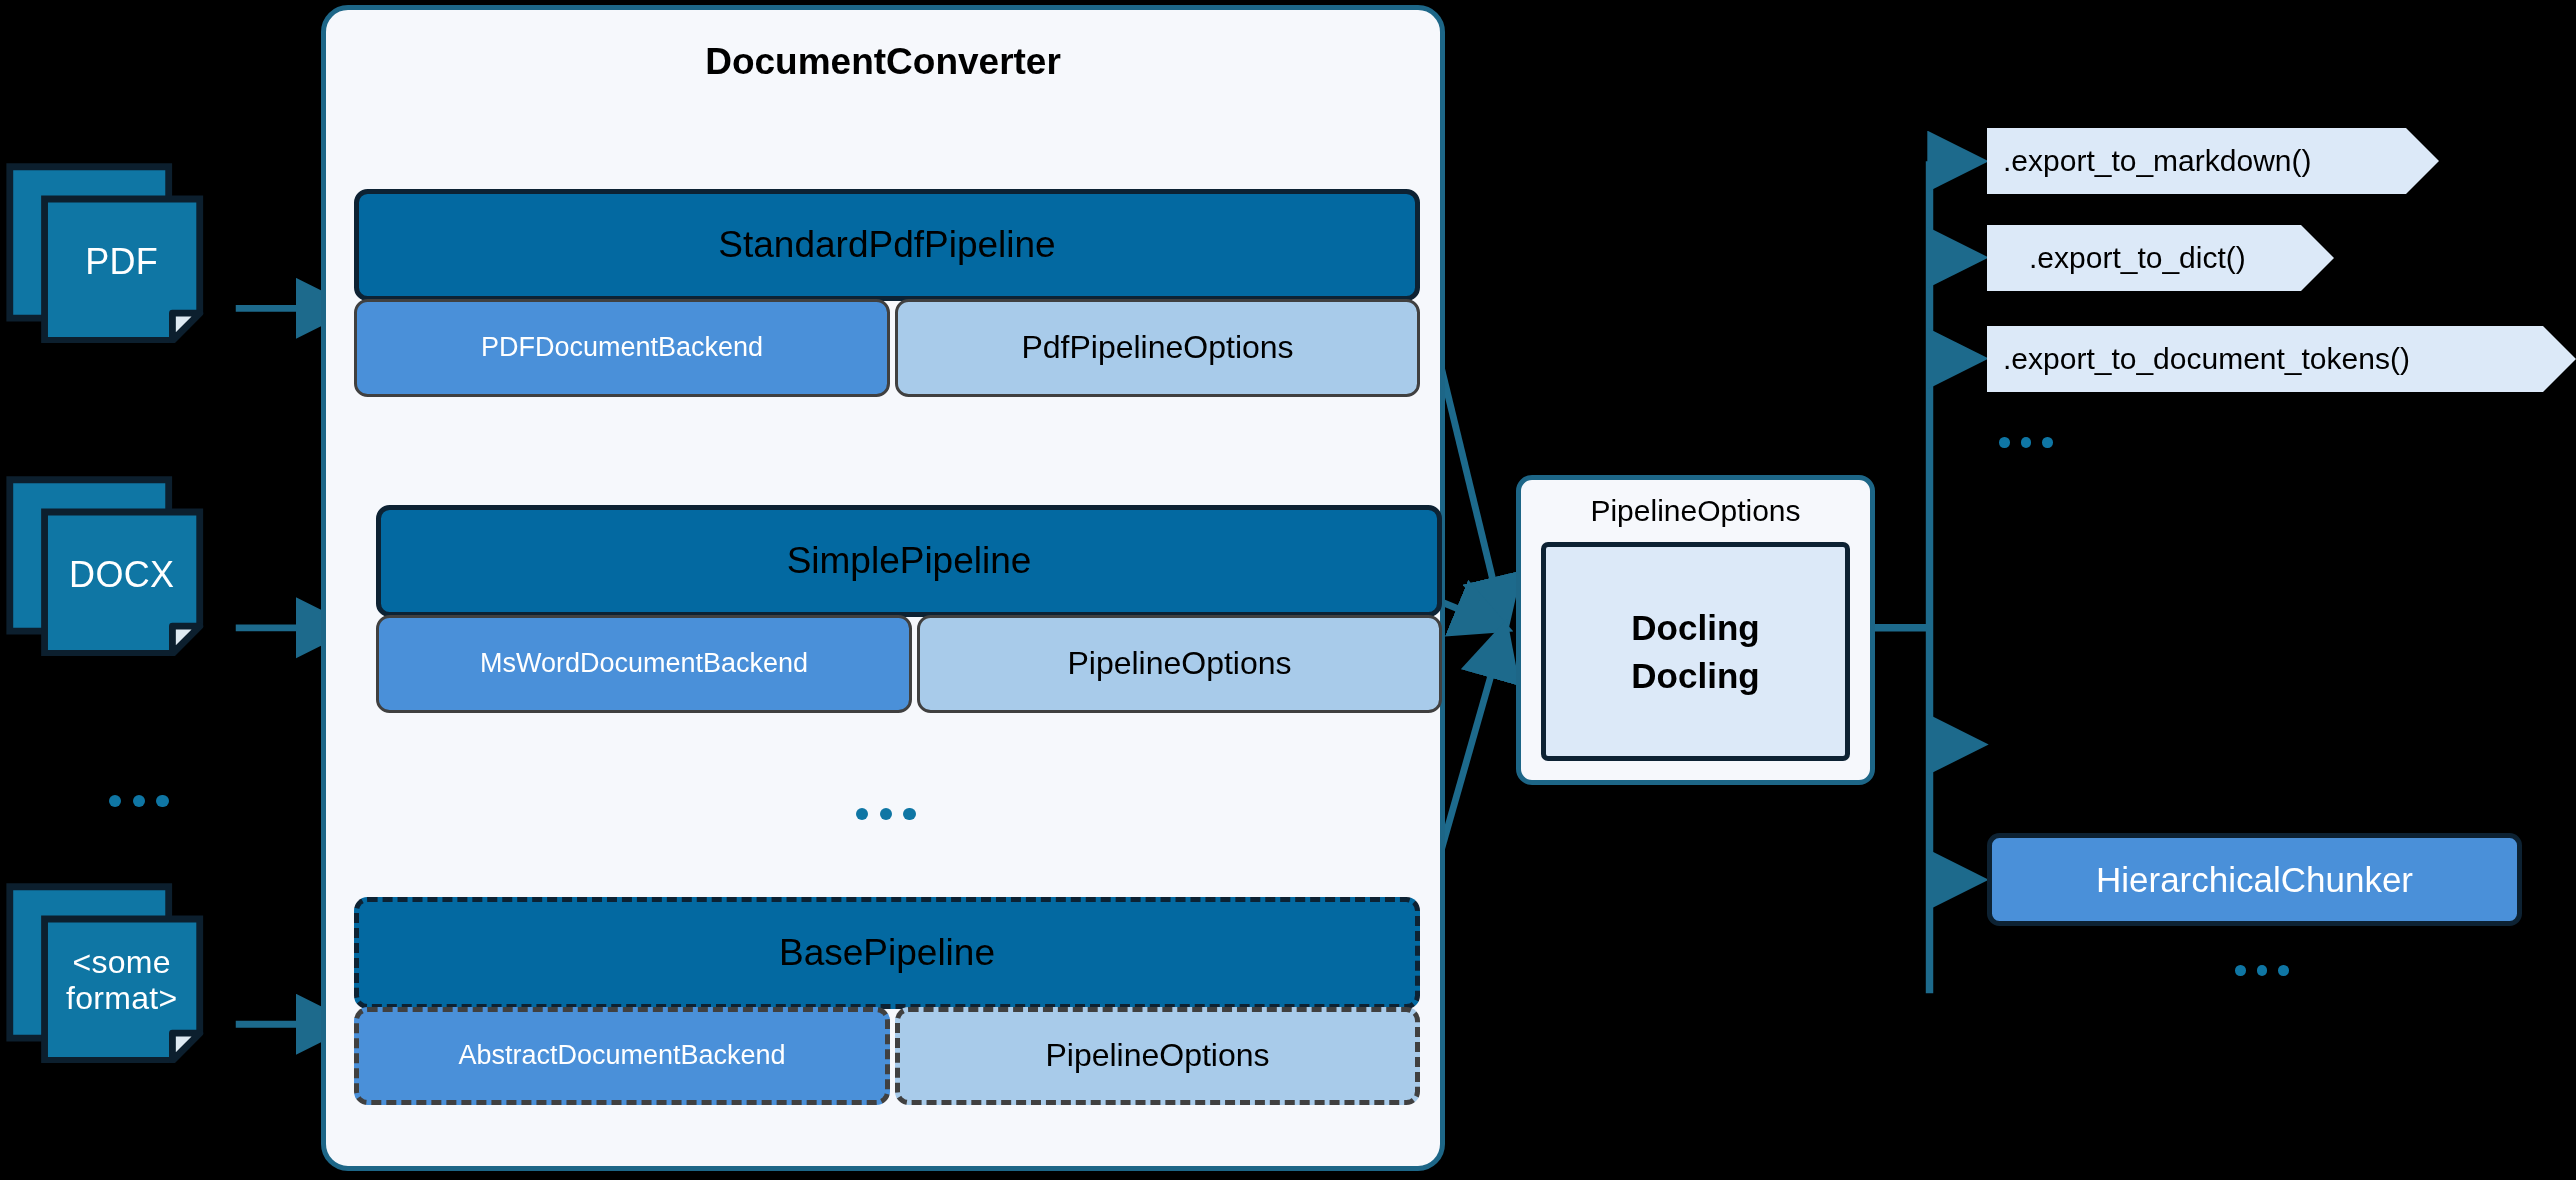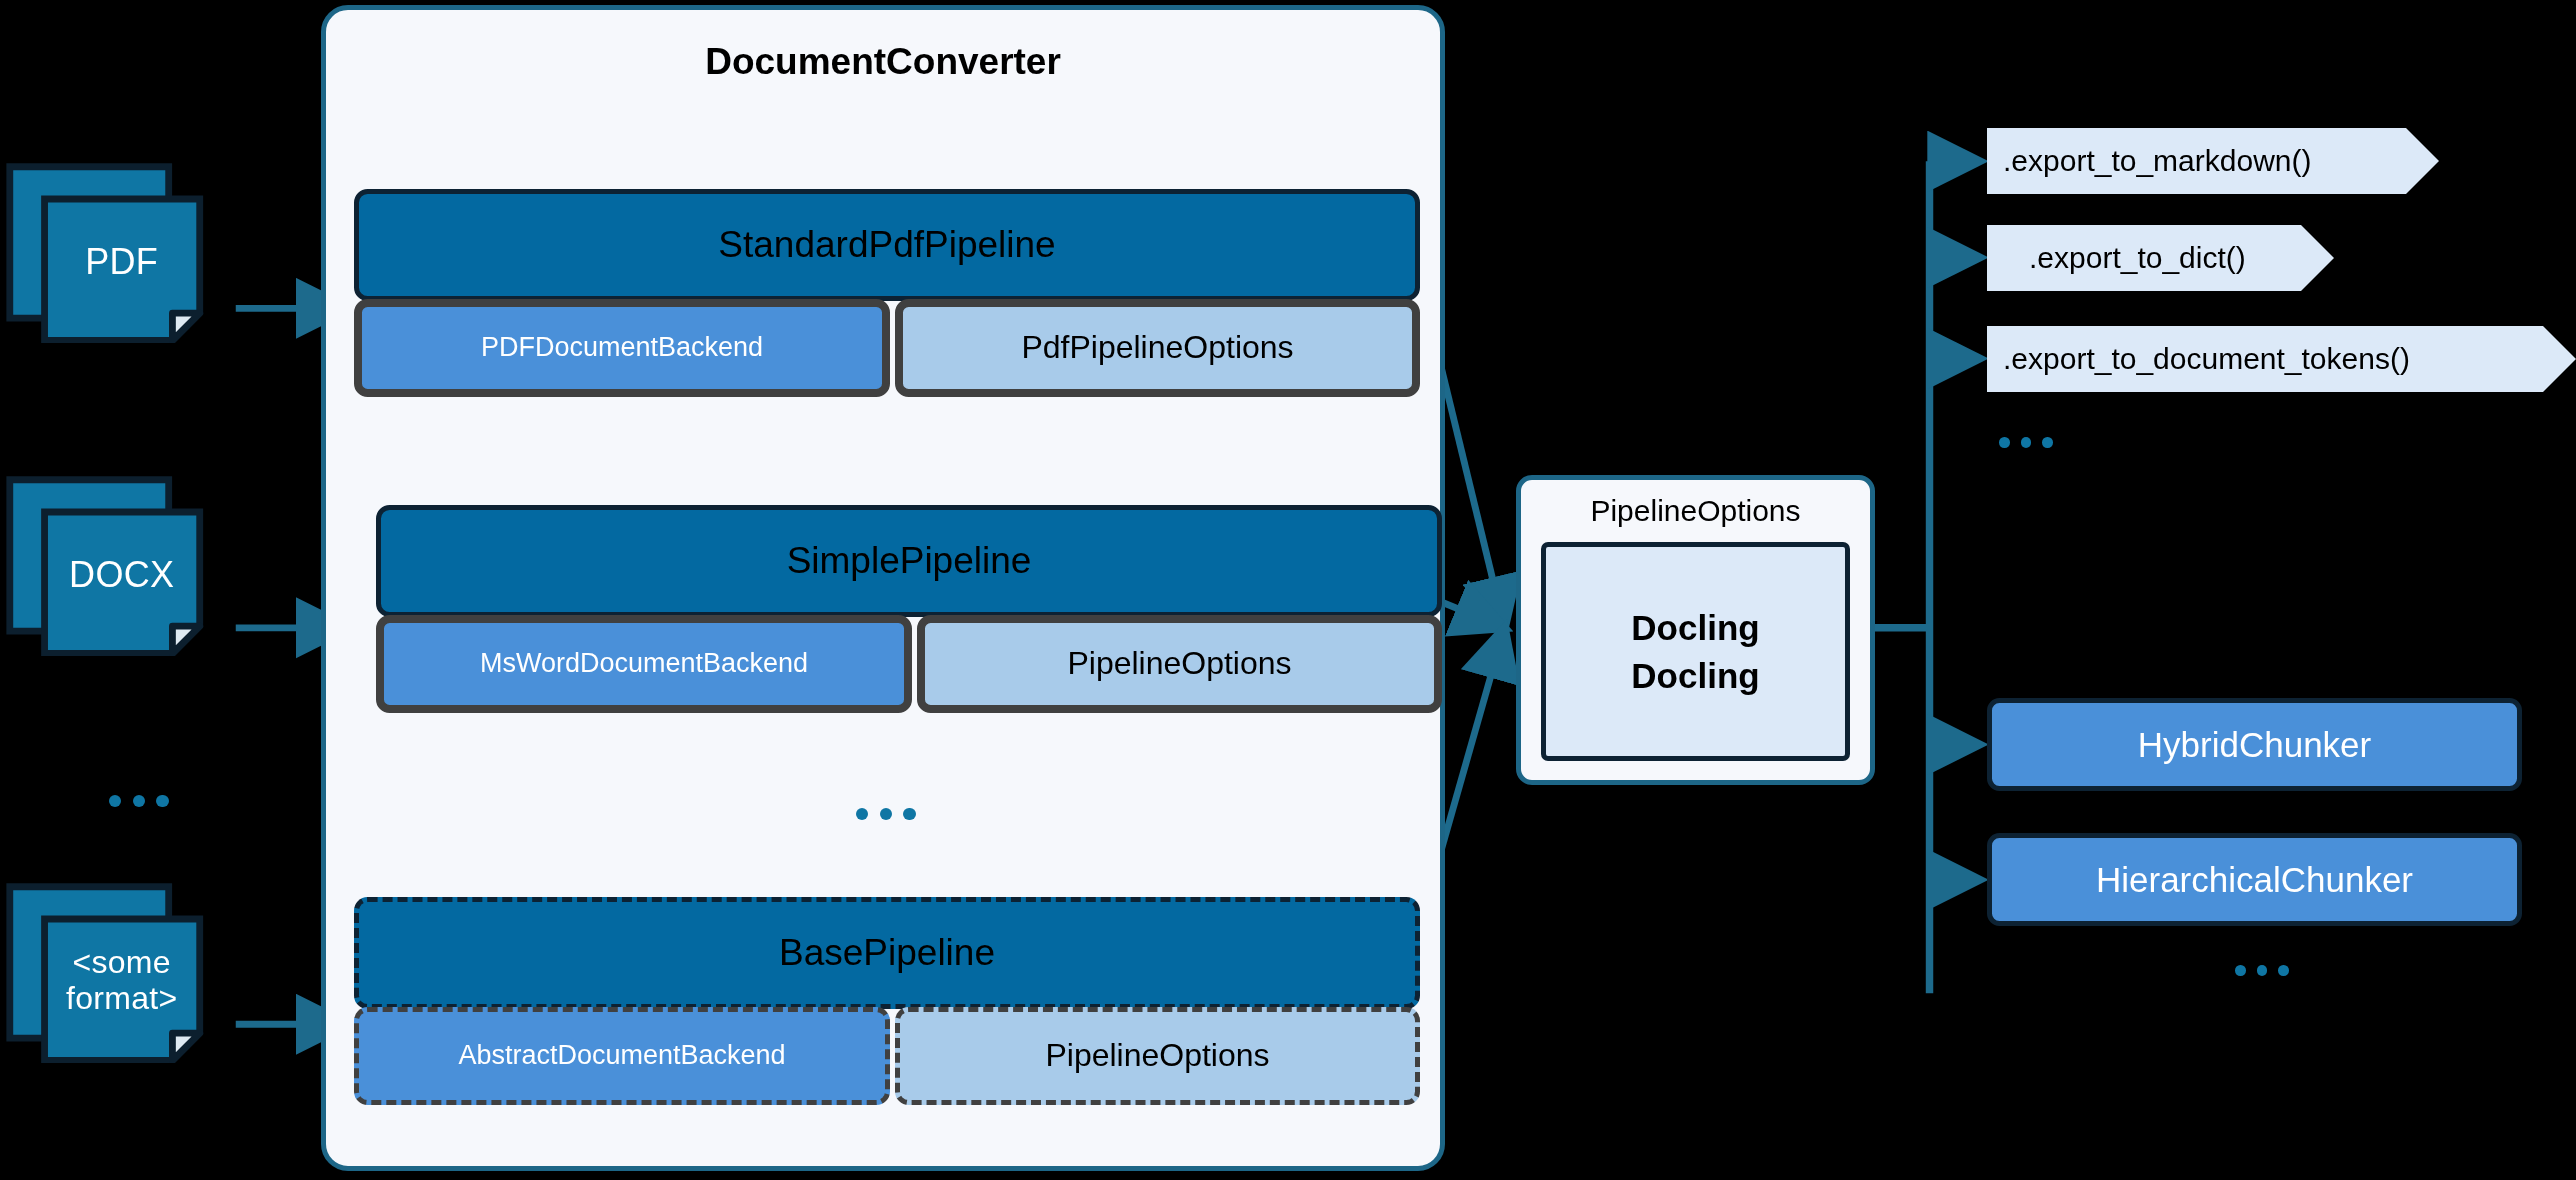--- a/index.html
+++ b/index.html
@@ -93,21 +93,21 @@
     font-size: 37px;
     color: #000000;
   }
   .pipe-row {
     position: relative;
     display: flex;
     margin-top: -2.5px;
   }
   .pipe-backend, .pipe-options {
     height: 98px;
-    border: 8px solid #404040;
+    border: 3px solid #404040;
     border-radius: 13.6px;
     box-sizing: border-box;
     display: flex;
     align-items: center;
     justify-content: center;
     text-align: center;
   }
   .pipe-backend {
     flex: 0 0 536px;
     background: #4a90d9;
@@ -312,21 +312,20 @@
   <div class="export-chip c1" style="left:1987px; top:225px; width:347px;padding-left:42px;">.export_to_dict()</div>
 
   <div class="export-chip c1" style="left:1987px; top:326px; width:589px;">.export_to_document_tokens()</div>
 
   <div class="dots small" style="left:1999px; top:437px;">
     <i></i>
       <i></i>
       <i></i>
   </div>
 
-  <div class="chunker" style="left:1987px; top:698px; width:535px;">HybridChunker</div>
 
   <div class="chunker" style="left:1987px; top:833px; width:535px;">HierarchicalChunker</div>
 
   <div class="dots small" style="left:2235px; top:965px;">
     <i></i>
       <i></i>
       <i></i>
   </div>
 
 

